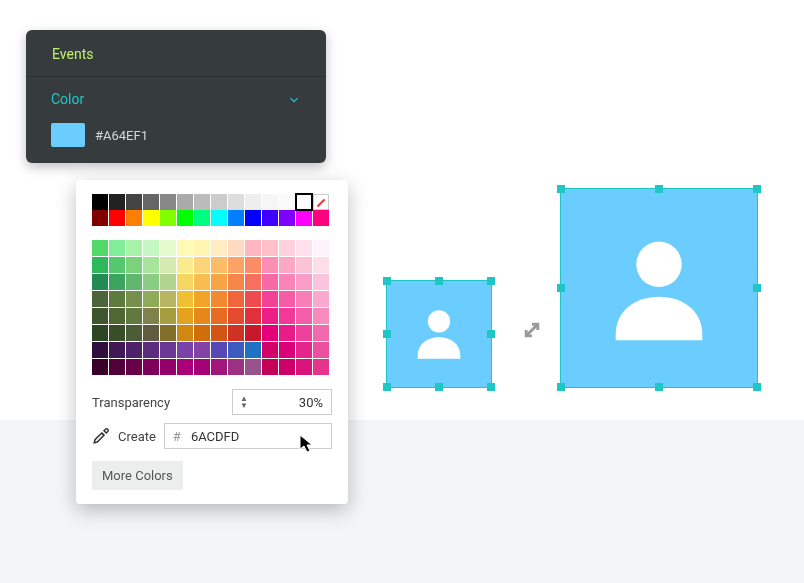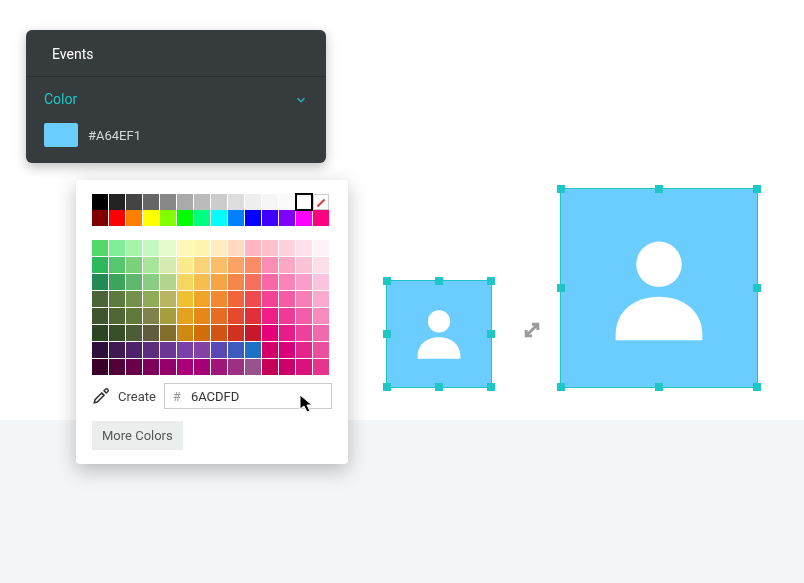--- a/index.html
+++ b/index.html
@@ -2,23 +2,23 @@
 <html><head>
 <meta charset="utf-8">
 <style>
 * { box-sizing: border-box; margin: 0; padding: 0; }
 body { width: 804px; height: 583px; font-family: -apple-system, "Segoe UI", Roboto, Arial, sans-serif; background: #fff; position: relative; }
 .bottom-bg { position: absolute; bottom: 0; left: 0; right: 0; height: 163px; background: #f4f5f6; }
 
 
 .panel { position: absolute; left: 26px; top: 30px; width: 300px; background: #363b3e; border-radius: 6px; box-shadow: 0 4px 12px rgba(0,0,0,0.25); }
 .tabs { display: flex; padding: 0 10px; }
-.tab { padding: 16px 16px 14px; font-size: 14px; color: #ffffff; cursor: pointer; }
+.tab { padding: 16px 16px 14px; font-size: 14px; color: #bef264; cursor: pointer; }
 .tab.active { color: #1fc6c6; border-bottom: 2px solid #1fc6c6; }
-.section { padding: 0 18px; border-top: 1px solid #2b2f31; }
+.section { padding: 0 25px; border-top: 1px solid #2b2f31; }
 .section-header { display: flex; align-items: center; justify-content: space-between; padding: 14px 0; cursor: pointer; }
 .section-title { color: #1fc6c6; font-size: 14px; }
 .chev { width: 14px; height: 14px; }
 .chev svg { stroke: #1fc6c6; }
 .section-body { padding: 2px 0 16px; display: flex; align-items: center; gap: 10px; }
 .swatch { width: 34px; height: 24px; background: #6acdfd; border-radius: 2px; }
 .hex { color: #d6d9db; font-size: 13px; }
 
 
 .pop { position: absolute; left: 76px; top: 180px; width: 272px; background: #fff; border-radius: 4px; box-shadow: 0 6px 20px rgba(0,0,0,0.25); padding: 14px 16px 14px; }
@@ -242,20 +242,30 @@
         <div class="c" style="background: rgb(161, 22, 121);"></div>
         <div class="c" style="background: rgb(156, 48, 131);"></div>
         <div class="c" style="background: rgb(152, 82, 140);"></div>
         <div class="c" style="background: rgb(196, 0, 89);"></div>
         <div class="c" style="background: rgb(205, 0, 106);"></div>
         <div class="c" style="background: rgb(217, 18, 124);"></div>
         <div class="c" style="background: rgb(229, 52, 142);"></div>
       </div>
     </div>
 
+  <div class="ctrl-row">
+    <div class="ctrl-label">Transparency</div>
+    <div class="spin">
+      <div class="arrows">
+        <div>▲</div>
+          <div>▼</div>
+      </div>
+      <div class="val">30%</div>
+    </div>
+  </div>
 
   <div class="capture-row">
     <div class="eyedrop">
       <svg width="18" height="18" viewBox="0 0 24 24" fill="none" stroke="#333" stroke-width="2">
           <path d="M3 21l4-1 9-9-3-3-9 9-1 4z"></path>
           <path d="M13 8l3 3"></path>
           <path d="M16 5l3 3 2-2a2.12 2.12 0 0 0-3-3l-2 2z"></path>
         </svg>
     </div>
     <div class="ctrl-label" style="flex:0 0 auto">Create</div>

